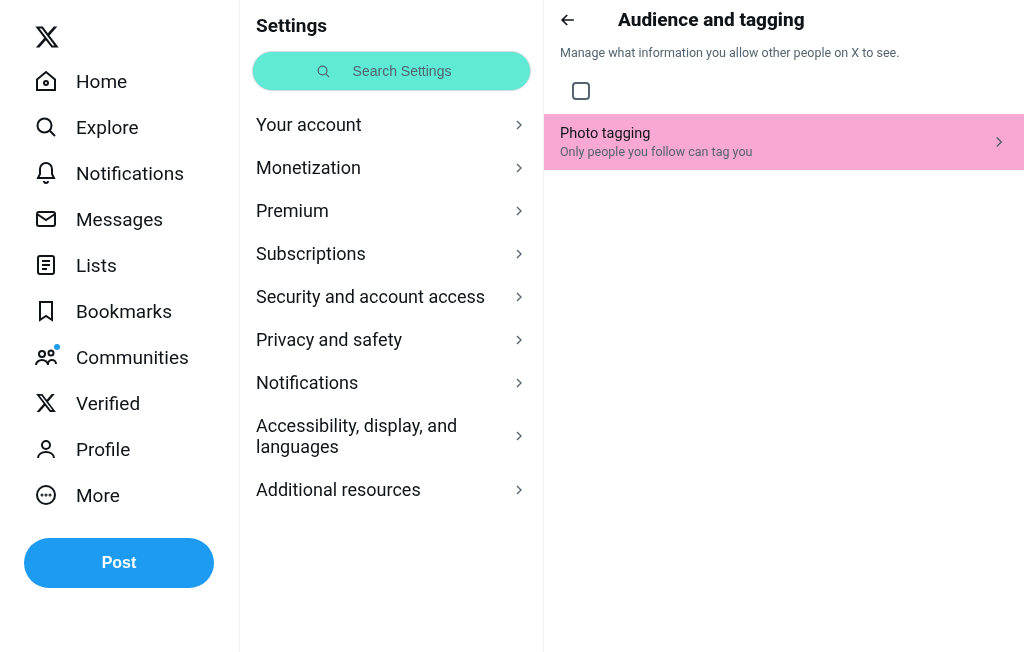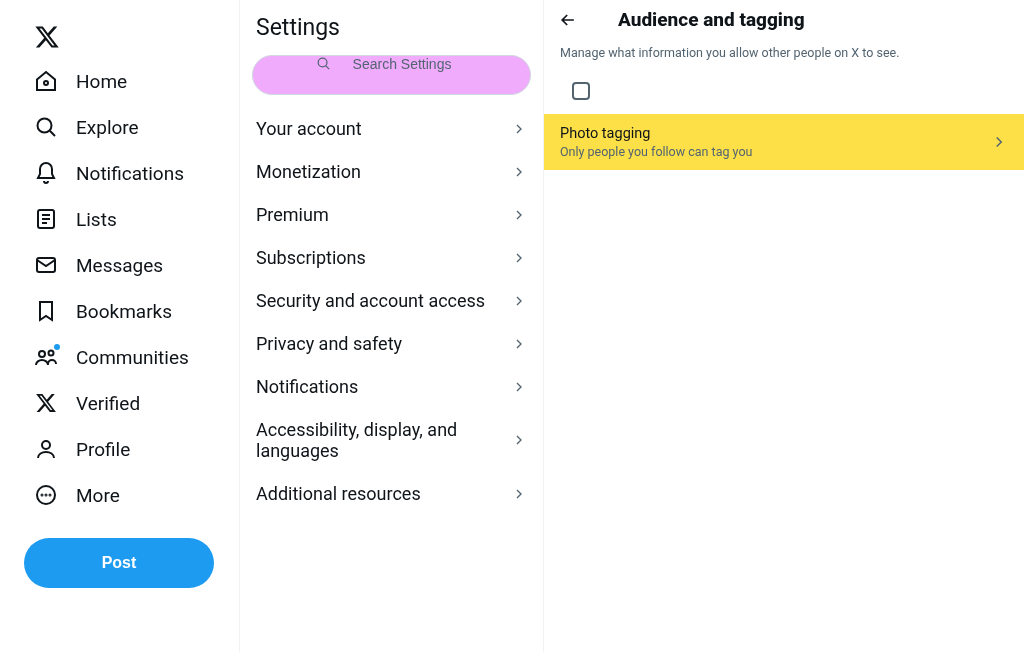--- a/index.html
+++ b/index.html
@@ -47,38 +47,38 @@
     cursor: pointer;
   }
   
   .settings-col {
     width: 304px;
     border-right: 1px solid #eff3f4;
     display: flex;
     flex-direction: column;
   }
   .settings-header {
-    font-size: 23px;
-    font-weight: 400;
+    font-size: 19px;
+    font-weight: 700;
     padding: 14px 16px 10px 16px;
   }
   .search-wrap { padding: 4px 12px 12px 12px; }
   .search {
     width: 100%;
     display: flex;
-    align-items: flex-start;
+    align-items: center;
     justify-content: center;
     gap: 6px;
     border: 1px solid #cfd9de;
     border-radius: 9999px;
     height: 40px;
     color: #536471;
     font-size: 14px;
     cursor: text;
-    background: #f0abfc;
+    background: #5eead4;
   }
   .search input {
     border: none;
     outline: none;
     font-size: 14px;
     color: #0f1419;
     text-align: center;
     width: 130px;
     background: transparent;
   }
@@ -132,21 +132,21 @@
   .learn-more { color: #1d9bf0; text-decoration: none; cursor: pointer; }
   .checkbox {
     width: 18px; height: 18px;
     border: 2px solid #536471;
     border-radius: 4px;
     cursor: pointer;
     margin-left: 12px;
     flex-shrink: 0;
   }
   .photo-row {
-    background: #fde047;
+    background: #f9a8d4;
     padding: 11px 16px;
     display: flex;
     justify-content: space-between;
     align-items: center;
     cursor: pointer;
   }
   .photo-left { display: flex; flex-direction: column; }
   .photo-title { font-size: 14.5px; color: #0f1419; }
   .photo-sub { font-size: 12.5px; color: #536471; margin-top: 2px; }
   svg { display: block; }
@@ -188,34 +188,34 @@
       <svg width="24" height="24" viewBox="0 0 24 24" fill="none" stroke="#0f1419" stroke-width="2">
           <path d="M6 8a6 6 0 0 1 12 0v5l2 4H4l2-4z"></path>
           <path d="M10 20a2 2 0 0 0 4 0"></path>
         </svg>
     </span>
     <span>Notifications</span>
   </div>
   <div class="nav-item">
     <span class="ico">
       <svg width="24" height="24" viewBox="0 0 24 24" fill="none" stroke="#0f1419" stroke-width="2">
+          <rect x="3" y="5" width="18" height="14" rx="2"></rect>
+          <path d="m3 7 9 6 9-6"></path>
+        </svg>
+    </span>
+    <span>Messages</span>
+  </div>
+  <div class="nav-item">
+    <span class="ico">
+      <svg width="24" height="24" viewBox="0 0 24 24" fill="none" stroke="#0f1419" stroke-width="2">
           <rect x="4" y="3" width="16" height="18" rx="2"></rect>
           <path d="M8 8h8M8 12h8M8 16h5"></path>
         </svg>
     </span>
     <span>Lists</span>
-  </div>
-  <div class="nav-item">
-    <span class="ico">
-      <svg width="24" height="24" viewBox="0 0 24 24" fill="none" stroke="#0f1419" stroke-width="2">
-          <rect x="3" y="5" width="18" height="14" rx="2"></rect>
-          <path d="m3 7 9 6 9-6"></path>
-        </svg>
-    </span>
-    <span>Messages</span>
   </div>
   <div class="nav-item">
     <span class="ico">
       <svg width="24" height="24" viewBox="0 0 24 24" fill="none" stroke="#0f1419" stroke-width="2">
           <path d="M6 3h12v18l-6-4-6 4z"></path>
         </svg>
     </span>
     <span>Bookmarks</span>
   </div>
   <div class="nav-item">

